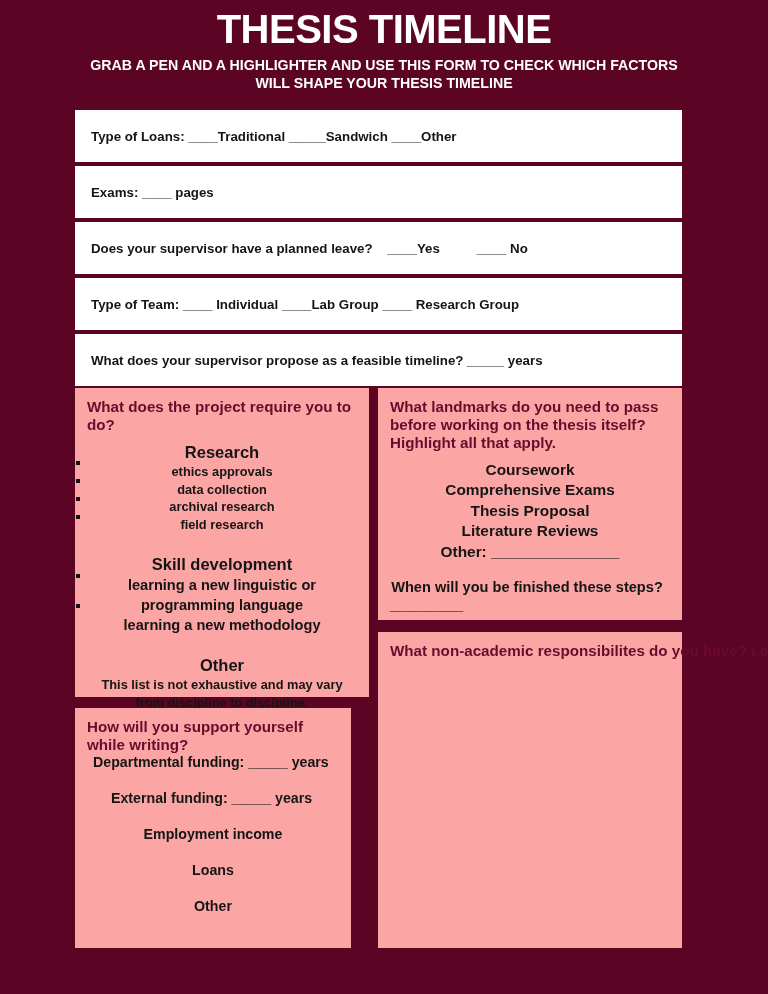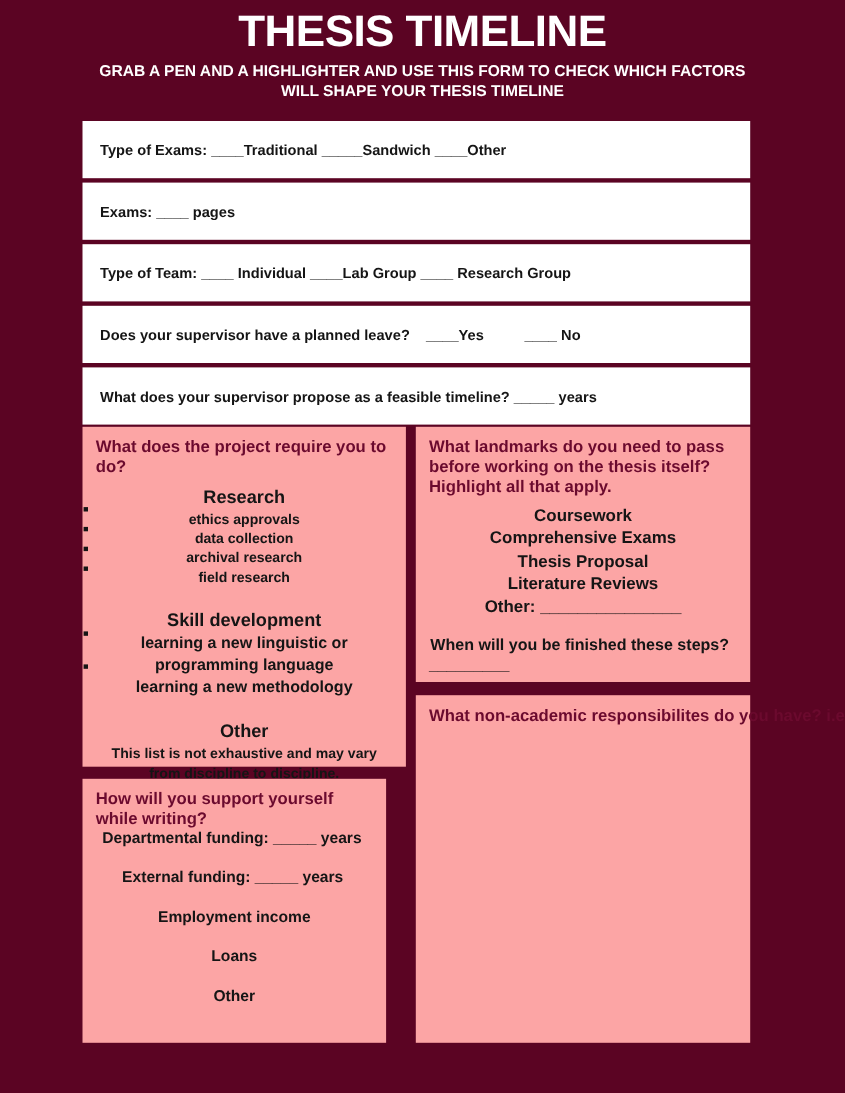--- a/index.html
+++ b/index.html
@@ -175,30 +175,30 @@
 </head>
 <body>
 
 <div id="header">
   <h1 id="worksheet-title">THESIS TIMELINE</h1>
   <p id="worksheet-subtitle">GRAB A PEN AND A HIGHLIGHTER AND USE THIS FORM  TO CHECK WHICH FACTORS WILL SHAPE YOUR THESIS TIMELINE</p>
 </div>
 
 <div id="form-rows">
     <div class="form-row">
-      <span class="form-row-text">Type of Exams: ____Traditional _____Sandwich ____Other</span>
+      <span class="form-row-text">Type of Loans: ____Traditional _____Sandwich ____Other</span>
     </div>
     <div class="form-row">
       <span class="form-row-text">Exams: ____ pages</span>
     </div>
     <div class="form-row">
+      <span class="form-row-text">Does your supervisor have a planned leave?    ____Yes          ____ No</span>
+    </div>
+    <div class="form-row">
       <span class="form-row-text">Type of Team: ____ Individual ____Lab Group ____ Research Group</span>
-    </div>
-    <div class="form-row">
-      <span class="form-row-text">Does your supervisor have a planned leave?    ____Yes          ____ No</span>
     </div>
     <div class="form-row">
       <span class="form-row-text">What does your supervisor propose as a feasible timeline? _____ years</span>
     </div>
   </div>
 
 <div class="panel" id="panel-project">
   <div class="panel-inner">
     <p class="panel-heading">What does the project require you to do?</p>
     <div id="project-groups">

